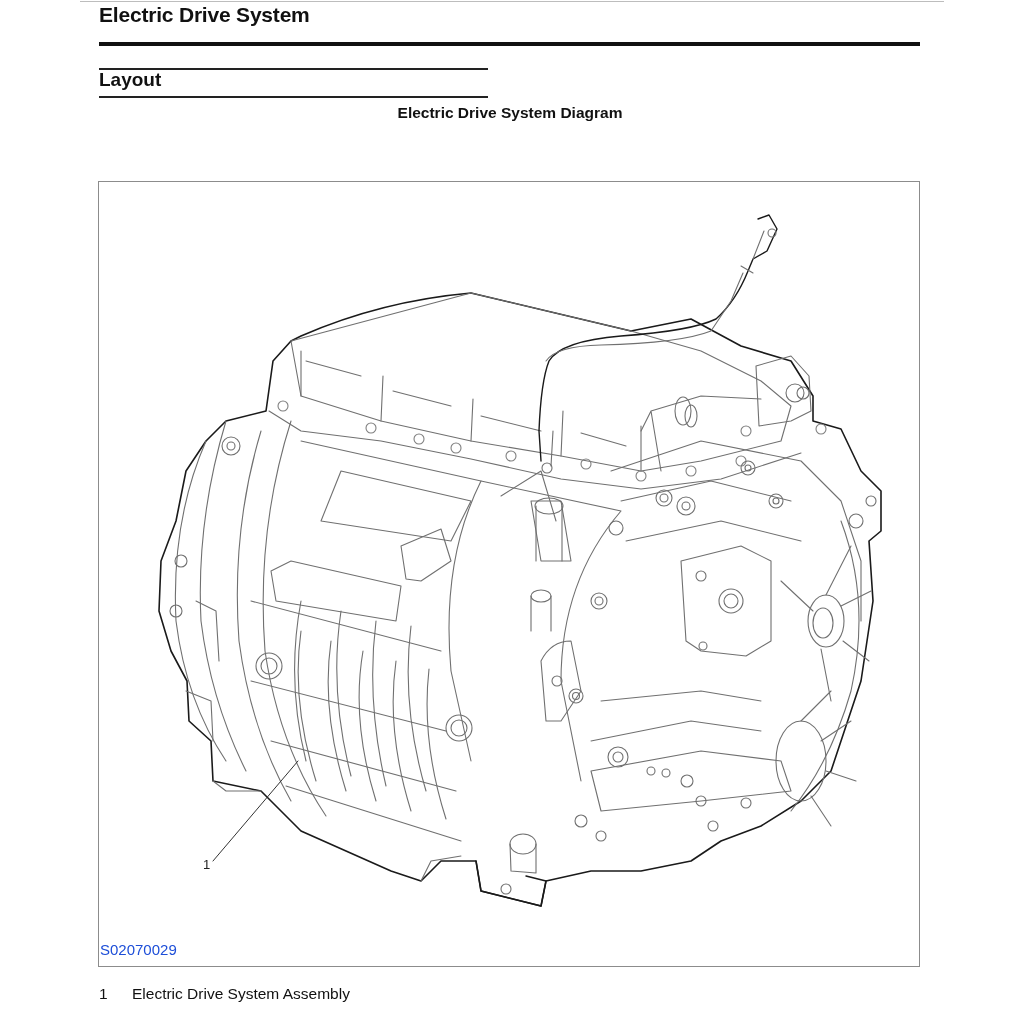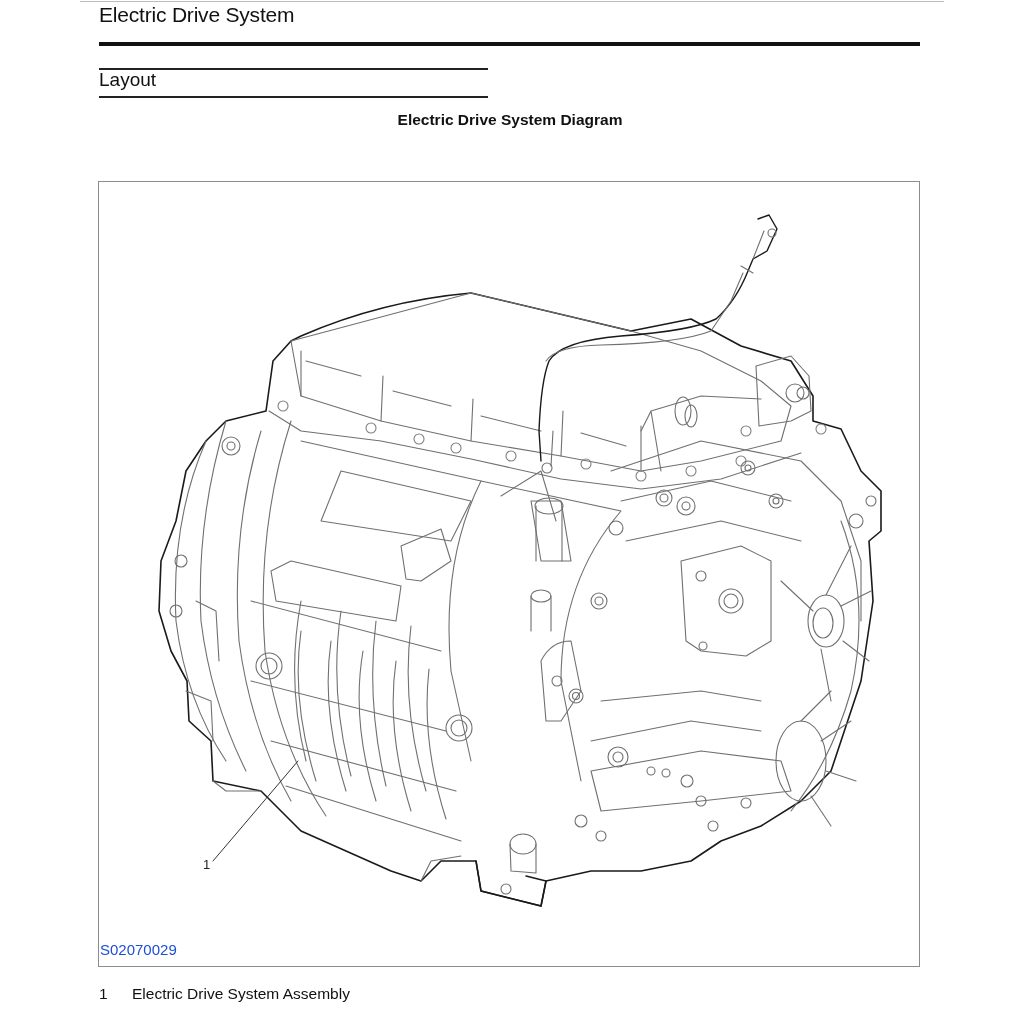--- a/index.html
+++ b/index.html
@@ -1,26 +1,26 @@
 <!DOCTYPE html>
 <html><head>
 <meta charset="utf-8">
 <style>
   html, body { margin: 0; padding: 0; background: #ffffff; }
   body { width: 1024px; height: 1024px; position: relative; overflow: hidden;
          font-family: "Liberation Sans", sans-serif; color: #111; }
   .top-rule { position: absolute; left: 80px; top: 1px; width: 864px; height: 0;
               border-top: 1px solid #bdbdbd; }
-  .page-title { position: absolute; left: 99px; top: 3px; font-size: 21px; font-weight: normal;
+  .page-title { position: absolute; left: 99px; top: 3px; font-size: 21px; font-weight: bold;
                 letter-spacing: -0.2px; margin: 0; }
   .title-rule { position: absolute; left: 99px; top: 42px; width: 821px; height: 4px; background: #111; }
   .section-rule-top { position: absolute; left: 99px; top: 68px; width: 389px; height: 2px; background: #222; }
-  .section-title { position: absolute; left: 99px; top: 69px; font-size: 19px; font-weight: normal; margin: 0; }
+  .section-title { position: absolute; left: 99px; top: 69px; font-size: 19px; font-weight: bold; margin: 0; }
   .section-rule-bottom { position: absolute; left: 99px; top: 96px; width: 389px; height: 2px; background: #222; }
-  .figure-caption { position: absolute; left: 0; width: 1020px; top: 111px; text-align: center;
+  .figure-caption { position: absolute; left: 0; width: 1020px; top: 104px; text-align: center;
                     font-size: 15.5px; font-weight: bold; margin: 0; }
   .figure-frame { position: absolute; left: 98px; top: 181px; width: 822px; height: 786px;
                   border: 1.5px solid #8c8c8c; box-sizing: border-box; background: #fff; }
   .figure-frame svg { position: absolute; left: 0; top: 0; }
   .figure-id { position: absolute; left: 1px; bottom: 8px; font-size: 15px; color: #1d4ed8; }
   .callout-num { position: absolute; left: 104px; top: 675px; font-size: 13px; color: #222; }
   .legend { position: absolute; left: 99px; top: 985px; font-size: 15.5px; display: flex; }
   .legend .num { width: 33px; }
 </style>
 </head>

